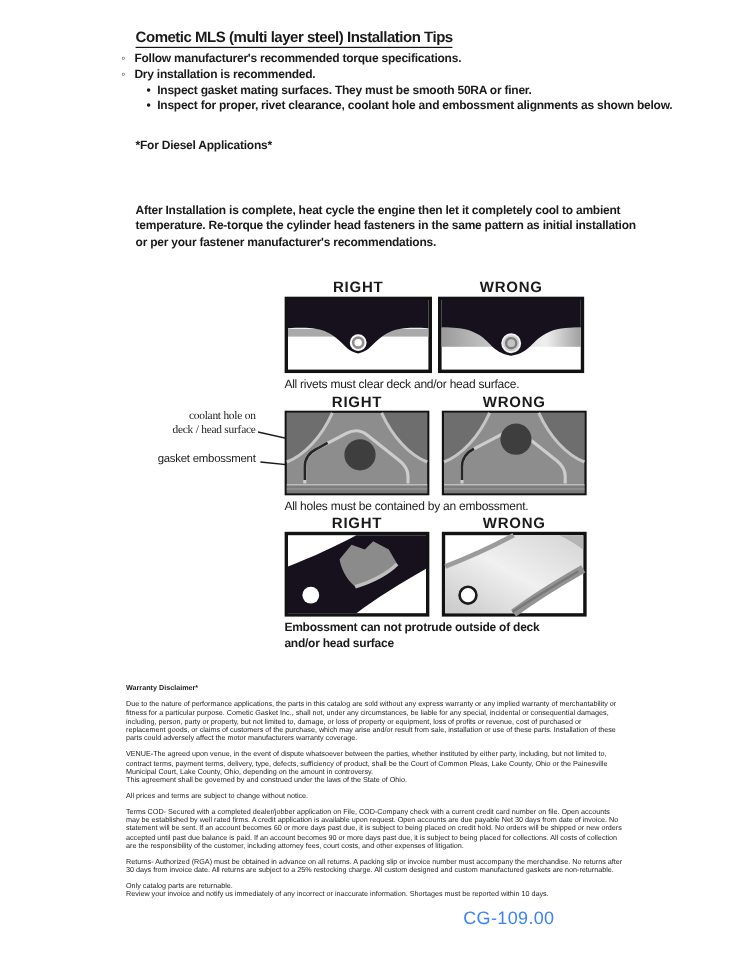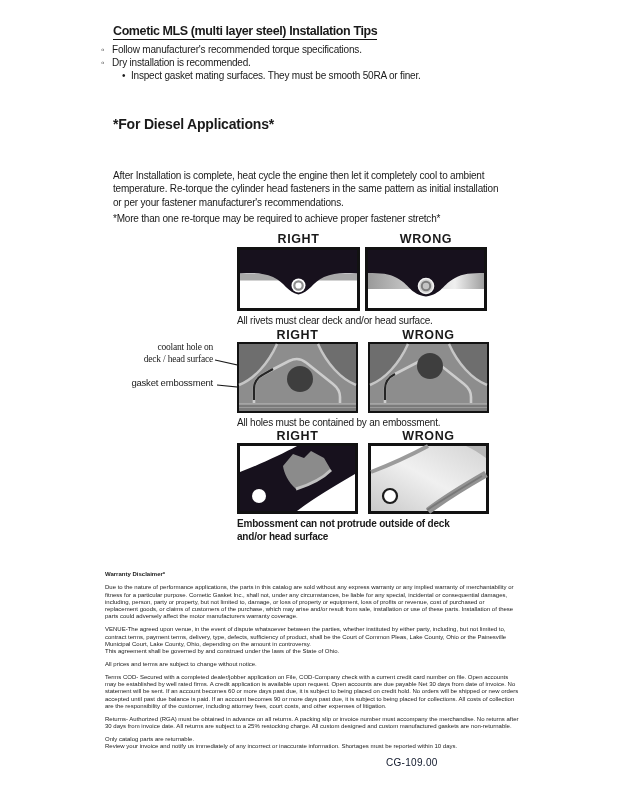--- a/index.html
+++ b/index.html
@@ -4,30 +4,30 @@
 <style>
   html,body{margin:0;padding:0;background:#ffffff;}
   body{width:618px;height:800px;font-family:"Liberation Sans",sans-serif;color:#1a1a1a;}
   .page{position:relative;width:618px;height:800px;background:#ffffff;overflow:hidden;}
   .abs{position:absolute;}
   .pre{white-space:pre-line;}
 
   .title{left:113px;top:24px;font-size:12.5px;font-weight:bold;letter-spacing:-0.4px;margin:0;}
   .title-text{display:inline-block;border-bottom:1.5px solid #141414;padding-bottom:1px;}
 
-  .tips{left:101px;top:43px;font-size:10px;letter-spacing:-0.2px;}
+  .tips{left:101px;top:43px;font-size:10px;letter-spacing:-0.2px;font-weight:bold;}
   .tip-row{line-height:13px;white-space:nowrap;}
   .tip-row.sub{margin-left:21px;}
   .marker{display:inline-block;width:11px;}
   .tip-row.sub .marker{width:9px;}
 
-  .diesel-heading{left:113px;top:116px;font-size:14px;font-weight:bold;letter-spacing:-0.2px;margin:0;text-align:center;}
+  .diesel-heading{left:113px;top:116px;font-size:10px;font-weight:bold;letter-spacing:-0.2px;margin:0;text-align:center;}
   .bodytext{font-size:10px;line-height:13.4px;letter-spacing:-0.2px;margin:0;}
   .para1{left:113px;top:133px;}
-  .para2{left:113px;top:169px;}
+  .para2{left:113px;top:169px;font-weight:bold;}
   .note{left:113px;top:212px;}
 
   .dlabel{font-size:12.5px;font-weight:bold;letter-spacing:0.6px;text-align:center;line-height:13px;}
   .lab-r1-right{left:237px;top:233px;width:123px;}
   .lab-r1-wrong{left:365px;top:233px;width:122px;}
   .lab-r2-right{left:237px;top:329px;width:121px;}
   .lab-r2-wrong{left:368px;top:329px;width:121px;}
   .lab-r3-right{left:237px;top:430px;width:121px;}
   .lab-r3-wrong{left:368px;top:430px;width:121px;}
 
@@ -45,40 +45,40 @@
 
   .ann{font-size:9.5px;letter-spacing:-0.2px;line-height:11.5px;text-align:right;}
   .ann1{left:95px;top:342px;width:118px;font-family:Liberation Serif, serif;}
   .ann2{left:95px;top:377px;width:118px;}
   .leader-svg{left:105px;top:340px;width:200px;height:60px;}
 
   .legal{left:105px;top:571px;width:414px;font-size:6px;line-height:7.3px;color:#222;}
   .legal h3{font-size:6px;margin:0 0 6px 0;}
   .legal p{margin:0 0 5.5px 0;}
 
-  .code{left:386px;top:757px;font-size:10px;letter-spacing:0.3px;color:#0f172a;}
+  .code{left:386px;top:757px;font-size:15px;letter-spacing:0.3px;color:#3b82f6;}
 </style>
 </head>
 <body>
 
 <div class="page">
 
   <h1 class="abs title"><span class="title-text">Cometic MLS (multi layer steel) Installation Tips</span></h1>
 
   <div class="abs tips">
     <div class="tip-row"><span class="marker">◦</span><span>Follow manufacturer's recommended torque specifications.</span></div>
     <div class="tip-row"><span class="marker">◦</span><span>Dry installation is recommended.</span></div>
     <div class="tip-row sub"><span class="marker">•</span><span>Inspect gasket mating surfaces.  They must be smooth 50RA or finer.</span></div>
+    <div class="tip-row sub"><span class="marker">•</span><span>Inspect for proper, rivet clearance, coolant hole and embossment alignments as shown below.</span></div>
   </div>
 
   <h2 class="abs diesel-heading">*For Diesel Applications*</h2>
   <p class="abs bodytext para2 pre">After Installation is complete, heat cycle the engine then let it completely cool to ambient
 temperature. Re-torque the cylinder head fasteners in the same pattern as initial installation
 or per your fastener manufacturer's recommendations.</p>
-  <p class="abs bodytext note">*More than one re-torque may be required to achieve proper fastener stretch*</p>
 
   <div class="abs dlabel lab-r1-right">RIGHT</div>
   <div class="abs dlabel lab-r1-wrong">WRONG</div>
 
   <svg class="abs svg-r1r" viewBox="0 0 123 64">
     <rect x="1.5" y="1.5" width="120" height="61" fill="#ffffff" stroke="#121212" stroke-width="3"></rect>
     <rect x="3" y="27" width="117" height="6.5" fill="#a9a9a9"></rect>
     <path d="M3,3 H120 V26.5 C106,26 97,25.5 87,30 C75,35.5 73,45 61.5,47.5 C50,45 48,35.5 36,30 C26,25.5 17,26 3,26.5 Z" fill="#17111d"></path>
     <circle cx="61.5" cy="38.5" r="7" fill="#ffffff"></circle>
     <circle cx="61.5" cy="38.5" r="4.2" fill="#ffffff" stroke="#8f8f8f" stroke-width="2.2"></circle>

